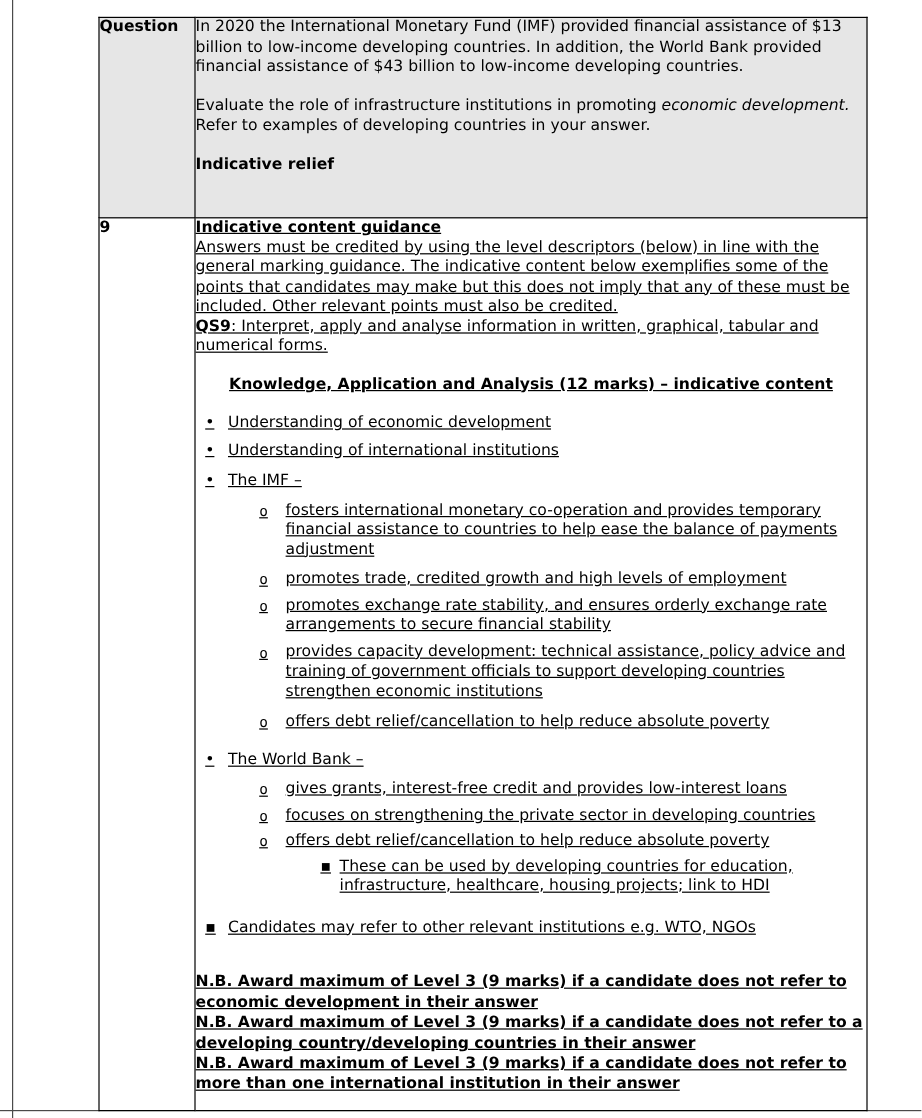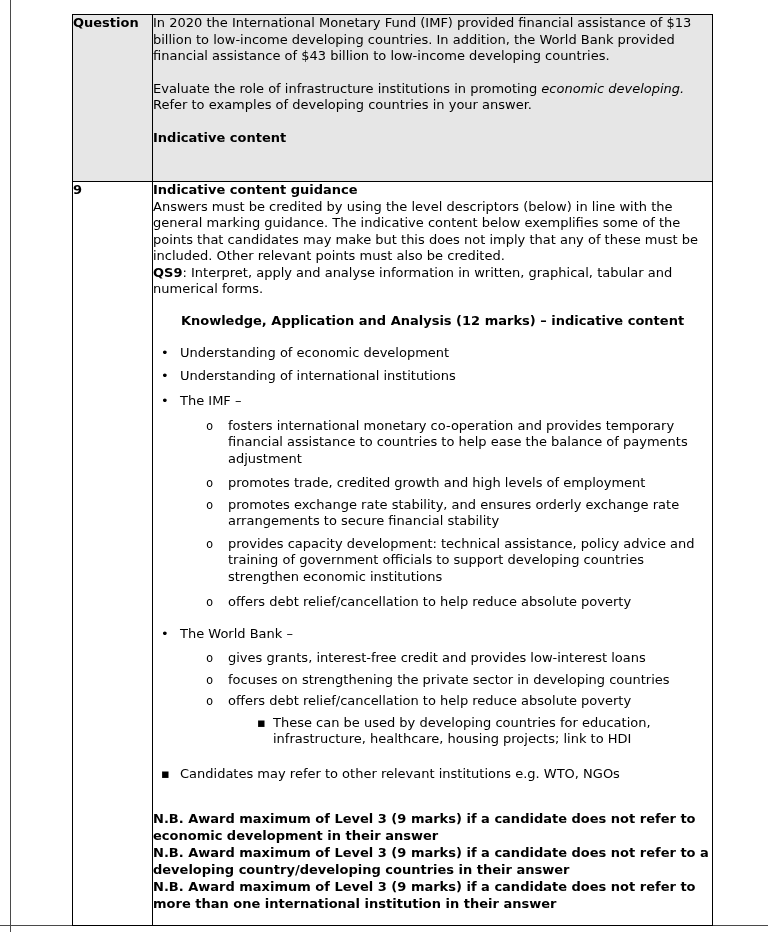--- a/index.html
+++ b/index.html
@@ -8,33 +8,33 @@
     background: #ffffff; color: #000000;
     font-family: "DejaVu Sans", "Liberation Sans", sans-serif;
     font-size: 13px; line-height: 16.5px;
     overflow: hidden;
   }
   .page { position: relative; width: 768px; height: 932px; background: #ffffff; overflow: hidden; }
   .rule-left { position: absolute; left: 10px; top: 0; width: 1px; height: 932px; background: #4a4a4a; }
   .rule-bottom { position: absolute; left: 0; top: 925px; width: 768px; height: 1px; background: #4a4a4a; }
 
   .ms-table {
-    position: absolute; left: 72px; top: 14px;
+    position: absolute; left: 82px; top: 14px;
     width: 641px; height: 912px;
     border-collapse: collapse; table-layout: fixed; background: #ffffff;
   }
   .ms-table td { border: 1px solid #000000; vertical-align: top; padding: 0; }
   col.col-q { width: 80px; }
 
   .row-header { height: 167px; }
   .row-header td { background: #e6e6e6; }
 
   .cell-qlabel, .cell-qnum { padding: 4px 6px; }
   .cell-question { padding: 19px 22px 10px 8px; }
-  .cell-answer { padding: 5px 22px 10px 8px; }
+  .cell-answer { padding: 5px 22px 10px 8px; text-decoration: underline; }
 
   .para { margin: 0; }
   .bold { font-weight: bold; }
   .italic { font-style: italic; }
   .gap { margin-top: 16px; }
   .gap17 { }
   .gap15 { margin-top: 15px; text-align: center; }
 
   .list { margin-top: 16px; }
   .li { display: flex; align-items: flex-start; }
@@ -64,22 +64,22 @@
         <col class="col-q">
         <col class="col-a">
       </colgroup>
     <tbody>
       <tr class="row-header">
         <td class="cell-qlabel">
           <span class="bold">Question</span>
         </td>
         <td class="cell-question">
           <p class="para">In 2020 the International Monetary Fund (IMF) provided financial assistance of $13 billion to low-income developing countries. In addition, the World Bank provided financial assistance of $43 billion to low-income developing countries.</p>
-          <p class="para gap"><span>Evaluate the role of infrastructure institutions in promoting </span><span class="italic">economic developing.</span><span> Refer to examples of developing countries in your answer.</span></p>
-          <p class="para gap bold">Indicative content</p>
+          <p class="para gap"><span>Evaluate the role of infrastructure institutions in promoting </span><span class="italic">economic development.</span><span> Refer to examples of developing countries in your answer.</span></p>
+          <p class="para gap bold">Indicative relief</p>
         </td>
       </tr>
 
       <tr class="row-answer">
         <td class="cell-qnum">
           <span class="bold">9</span>
         </td>
         <td class="cell-answer">
           <p class="para bold">Indicative content guidance</p>
           <p class="para">Answers must be credited by using the level descriptors (below) in line with the general marking guidance. The indicative content below exemplifies some of the points that candidates may make but this does not imply that any of these must be included. Other relevant points must also be credited.</p>

